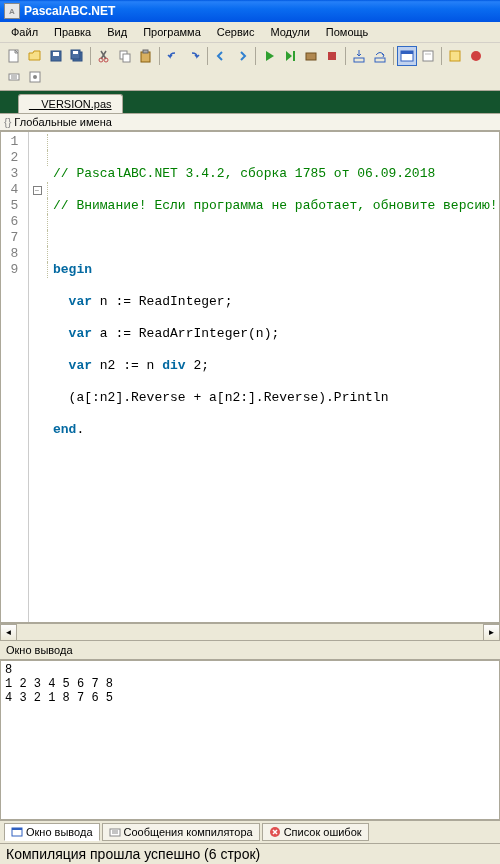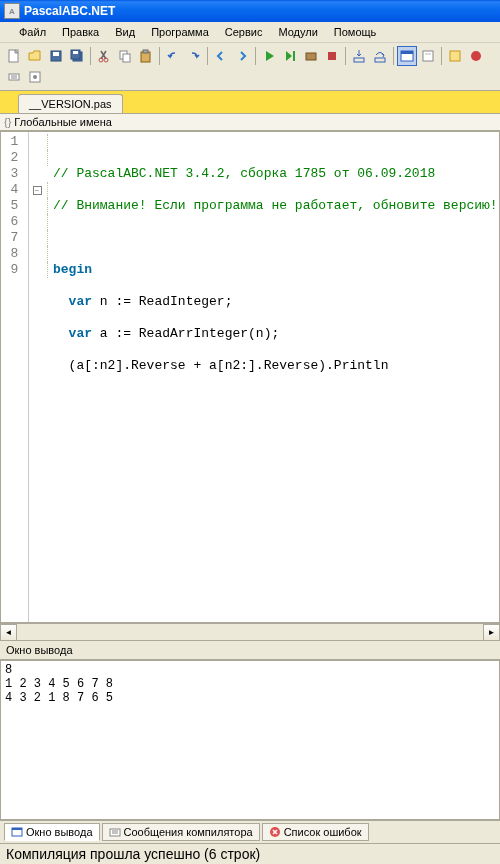--- a/index.html
+++ b/index.html
@@ -1,24 +1,24 @@
 <!DOCTYPE html>
 <html><head>
 <meta charset="utf-8">
 <style>
 * { margin: 0; padding: 0; box-sizing: border-box; }
 body { font-family: Tahoma, Arial, sans-serif; font-size: 11px; background: #ece9d8; width: 500px; height: 864px; overflow: hidden; display: flex; flex-direction: column; }
 .title-bar { background: linear-gradient(to bottom, #0058e0, #2580f8 8%, #0a6cf0 40%, #0054e3); height: 22px; display: flex; align-items: center; padding: 0 4px; color: white; font-weight: bold; font-size: 12px; }
 .title-bar-icon { width: 16px; height: 16px; background: #e8e8e8; margin-right: 4px; border: 1px solid #888; display: inline-flex; align-items: center; justify-content: center; font-size: 8px; color: #888; }
-.menu-bar { background: #ece9d8; padding: 2px 12px; display: flex; gap: 2px; border-bottom: 1px solid #d4d0c8; }
+.menu-bar { background: #ece9d8; padding: 2px 4px; display: flex; gap: 2px; border-bottom: 1px solid #d4d0c8; }
 .menu-item { padding: 2px 7px; cursor: default; }
 .toolbar { background: #ece9d8; padding: 3px 4px; display: flex; gap: 1px; align-items: center; border-bottom: 1px solid #aca899; flex-wrap: wrap; }
 .tool-btn { width: 20px; height: 20px; display: inline-flex; align-items: center; justify-content: center; cursor: pointer; border: 1px solid transparent; }
 .tool-sep { width: 1px; height: 18px; background: #aca899; margin: 0 2px; }
-.tabs { background: #fde047; padding: 3px 4px 0 18px; display: flex; gap: 0; border-bottom: 1px solid #aca899; position: relative; }
+.tabs { background: #14532d; padding: 3px 4px 0 18px; display: flex; gap: 0; border-bottom: 1px solid #aca899; position: relative; text-decoration: underline; }
 .tab { padding: 3px 10px; background: #f5f3ea; border: 1px solid #aca899; border-bottom: none; border-radius: 3px 3px 0 0; font-size: 11px; cursor: pointer; margin-right: 2px; }
 .tab.active { background: #fff; font-weight: bold; position: relative; top: 1px; }
 .breadcrumb { background: #f5f3ea; padding: 2px 4px; border-bottom: 1px solid #aca899; font-size: 11px; display: flex; align-items: center; gap: 3px; }
 .editor-container { flex: 1; display: flex; background: #fff; overflow: hidden; border: 1px solid #aca899; margin: 0; }
 .gutter { width: 28px; background: #fff; border-right: 1px solid #ccc; font-family: 'Courier New', monospace; font-size: 13px; color: #808080; padding-top: 2px; text-align: center; }
 .gutter-line { height: 16px; line-height: 16px; }
 .fold-col { width: 16px; background: #fff; padding-top: 2px; }
 .fold-marker { height: 16px; display: flex; align-items: center; justify-content: center; }
 .fold-box { width: 9px; height: 9px; border: 1px solid #808080; font-size: 8px; line-height: 7px; text-align: center; color: #808080; background: #fff; cursor: pointer; }
 .guide-col { width: 8px; background: #fff; padding-top: 2px; }
@@ -242,21 +242,23 @@
       <div class="guide-line has"></div>
       <div class="guide-line has"></div>
   </div>
   <div class="code">
 <div class="code-line"><span class="comment">// PascalABC.NET 3.4.2, сборка 1785 от 06.09.2018</span></div>
 <div class="code-line"><span class="comment">// Внимание! Если программа не работает, обновите версию!</span></div>
 <div class="code-line"></div>
 <div class="code-line"><span class="keyword">begin</span></div>
 <div class="code-line"><span>  </span><span class="keyword">var</span><span> n := ReadInteger;</span></div>
 <div class="code-line"><span>  </span><span class="keyword">var</span><span> a := ReadArrInteger(n);</span></div>
+<div class="code-line"><span>  </span><span class="keyword">var</span><span> n2 := n </span><span class="keyword">div</span><span> 2;</span></div>
 <div class="code-line"><span>  (a[:n2].Reverse + a[n2:].Reverse).Println</span></div>
+<div class="code-line"><span class="keyword">end</span><span>.</span></div>
   </div>
 </div>
 
 <div class="scrollbar-h">
   <span class="scroll-btn">◄</span>
   <div style="flex:1"></div>
   <span class="scroll-btn">►</span>
 </div>
 
 <div class="output-header">Окно вывода</div>

